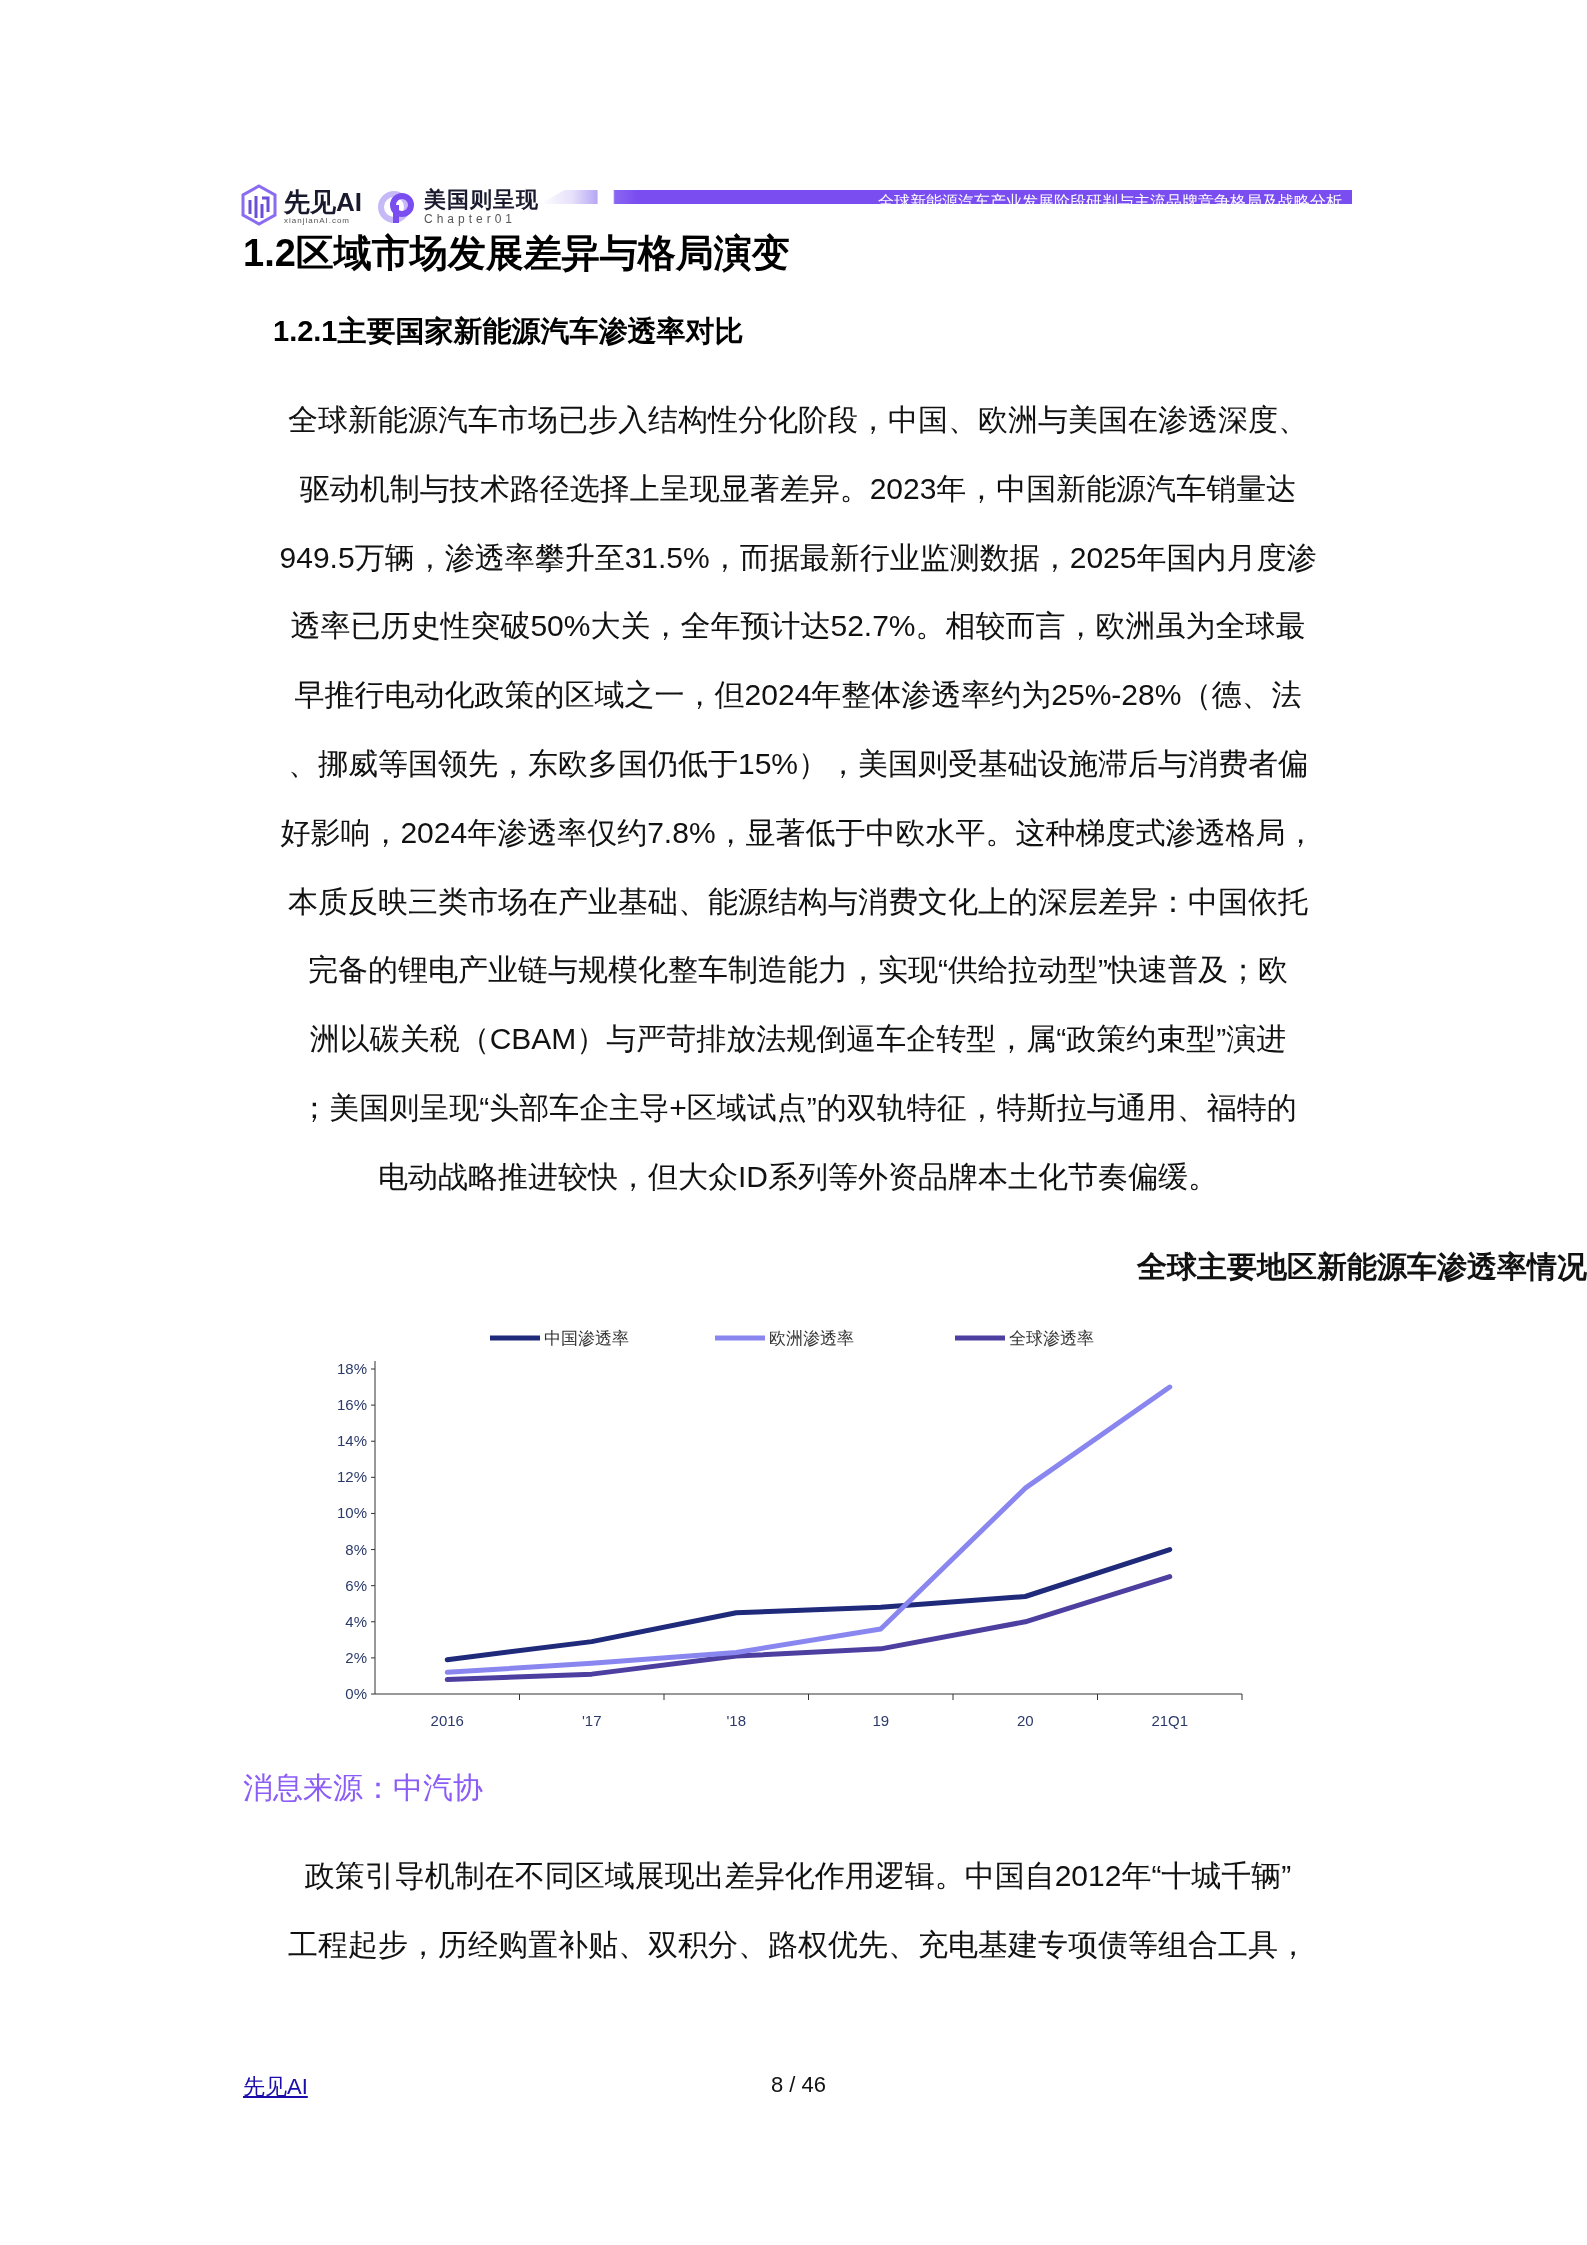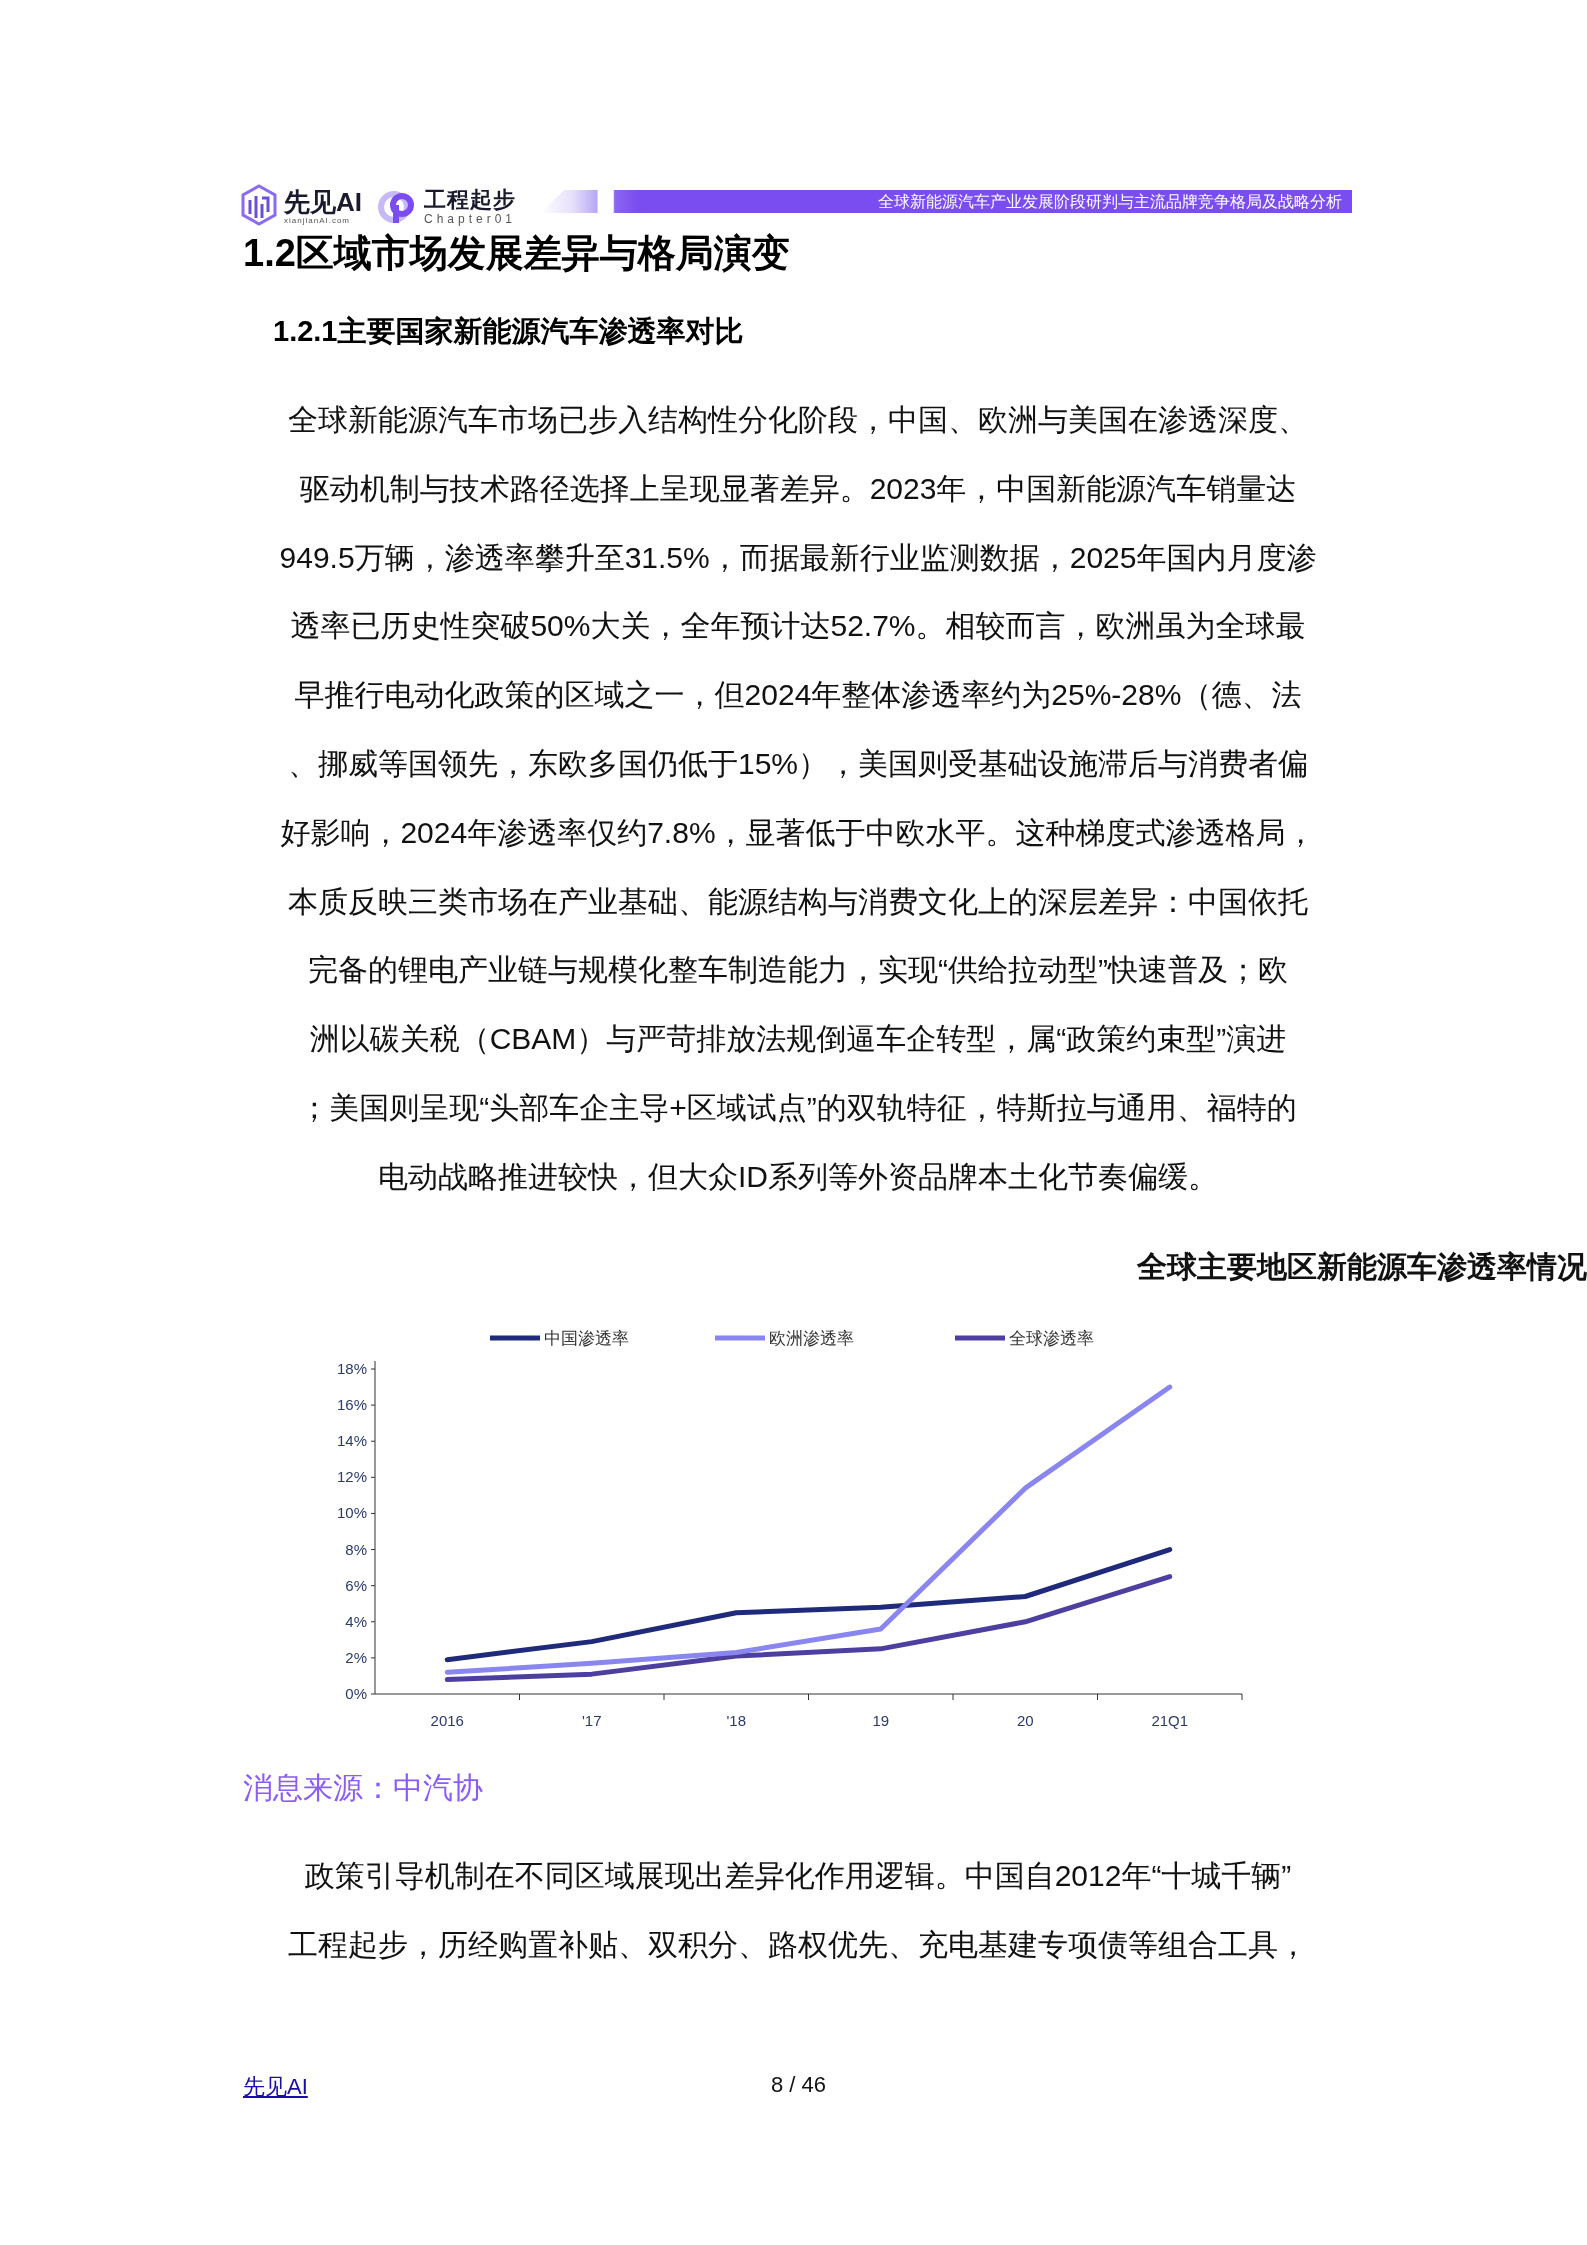--- a/index.html
+++ b/index.html
@@ -10,21 +10,21 @@
   .logo1 { left: 240px; top: 182px; height: 48px; display: flex; align-items: center; }
   .logo1 svg { width: 38px; height: 44px; }
   .logo1 .txt { margin-left: 6px; display: flex; flex-direction: column; }
   .logo1 .main { font-size: 26px; font-weight: bold; color: #1a1a2e; line-height: 28px; }
   .logo1 .sub { font-size: 8px; color: #555; letter-spacing: 1px; }
   .logo2 { left: 378px; top: 184px; height: 46px; display: flex; align-items: center; }
   .logo2 svg { width: 40px; height: 40px; }
   .logo2 .txt { margin-left: 6px; display: flex; flex-direction: column; }
   .logo2 .main { font-size: 22px; font-weight: bold; color: #1a1a2e; line-height: 24px; letter-spacing: 1px; }
   .logo2 .sub { font-size: 12px; color: #555; letter-spacing: 4px; }
-  .bar { left: 540px; top: 190px; width: 812px; height: 23px; }
+  .bar { left: 540px; top: 190px; width: 812px; height: 14px; }
   .bar-bg { position: absolute; left: 0; top: 0; width: 100%; height: 100%;
             background: linear-gradient(90deg, rgba(255,255,255,0) 0%, #e6e0fb 4%, #b8a8f3 7%, #ffffff 7.2%, #ffffff 9%, #8a66f2 9.2%, #7a4df0 12%, #7a4df0 100%);
             clip-path: polygon(3% 0, 100% 0, 100% 100%, 0 100%); }
   .bar-text { position: absolute; right: 10px; top: 2px; font-size: 16px; color: #ffffff; }
   
   .h1 { left: 243px; top: 228px; font-size: 38px; font-weight: bold; color: #000; }
   .h2 { left: 243px; top: 312px; font-size: 29px; font-weight: bold; color: #000; margin-left: 30px; }
   .para { left: 243px; width: 1110px; font-size: 30px; line-height: 68.8px; color: #111; text-align: center; }
   .para .line { white-space: nowrap; display: block; }
   .p1 { top: 386px; }
@@ -51,21 +51,21 @@
   </div>
 </div>
 
 <div class="abs logo2">
   <svg viewBox="0 0 40 40">
     <circle cx="16" cy="20" r="13" fill="none" stroke="#c7b9f8" stroke-width="6"></circle>
     <circle cx="24" cy="18" r="9" fill="none" stroke="#7a4df0" stroke-width="6"></circle>
     <rect x="15" y="18" width="6" height="18" fill="#7a4df0"></rect>
   </svg>
   <div class="txt">
-    <span class="main">工程起步</span>
+    <span class="main">美国则呈现</span>
     <span class="sub">Chapter01</span>
   </div>
 </div>
 
 <div class="abs bar">
   <div class="bar-bg"></div>
   <span class="bar-text">全球新能源汽车产业发展阶段研判与主流品牌竞争格局及战略分析</span>
 </div>
 
 <div class="abs h1">1.2区域市场发展差异与格局演变</div>

